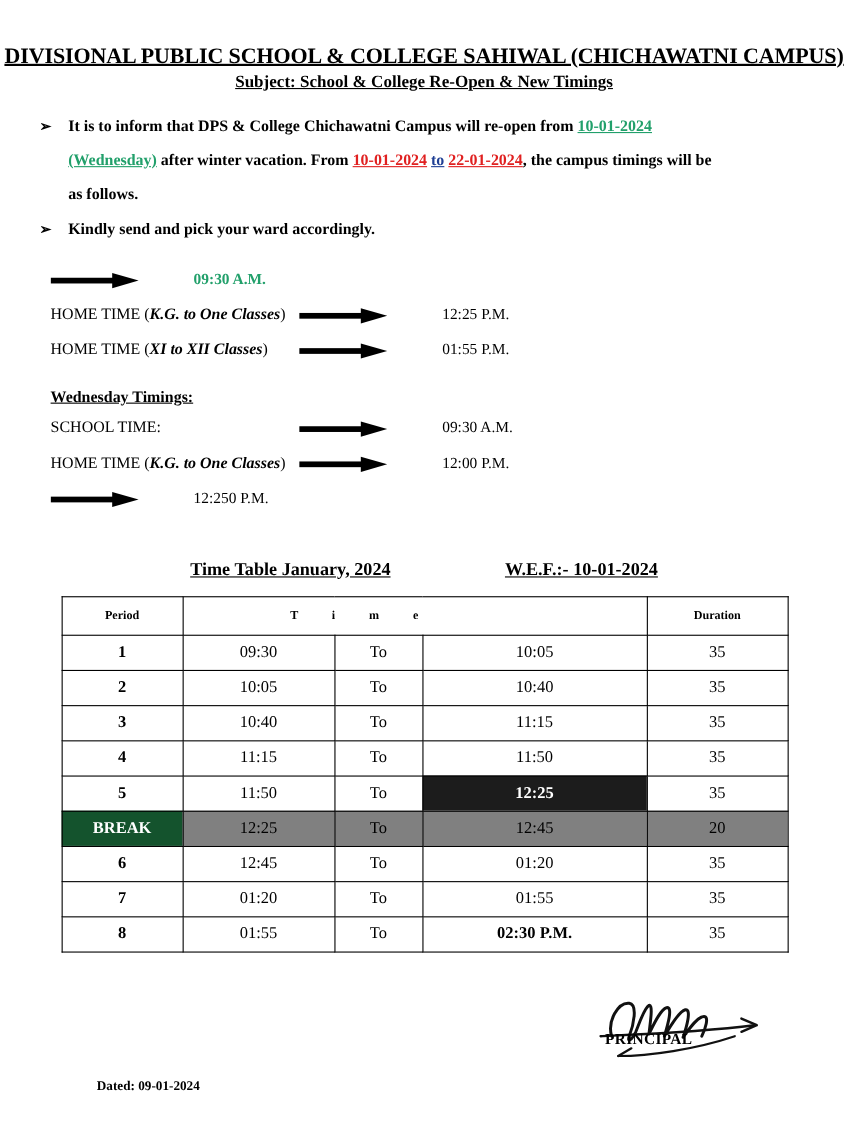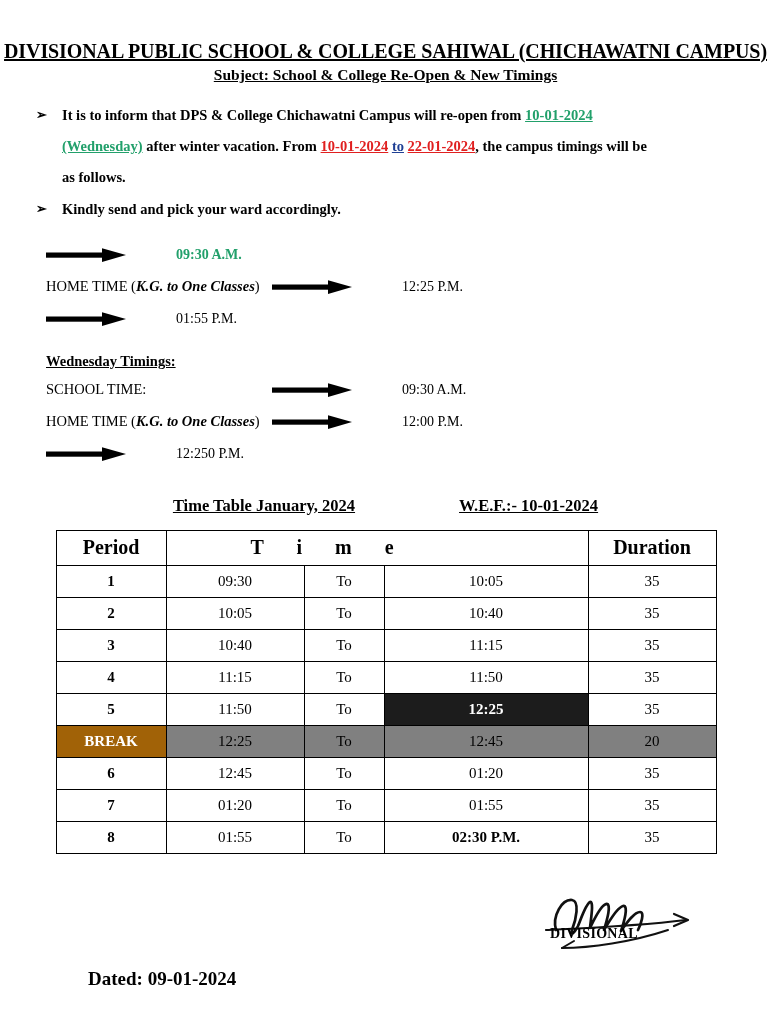--- a/index.html
+++ b/index.html
@@ -114,21 +114,21 @@
 
   
   .tt-title {
     display: flex;
     justify-content: center;
     gap: 104px;
     margin-top: 26px;
     font-weight: bold;
     font-size: 16.5px;
   }
-  .tt-title span { text-decoration: underline; }
+  .tt-title span { text-decoration: underline; margin-top: 12px; }
 
   
   .tt-wrap {
     margin: 14px auto 0 auto;
     width: 660px;
   }
   table.timetable {
     border-collapse: collapse;
     width: 100%;
     table-layout: fixed;
@@ -141,21 +141,21 @@
     padding: 0 2px;
   }
   .col-period { width: 110px; }
   .col-start  { width: 138px; }
   .col-to     { width: 80px;  }
   .col-end    { width: 204px; }
   .col-dur    { width: 128px; }
 
   .timetable thead td {
     font-weight: bold;
-    font-size: 20px;
+    font-size: 11px;
     height: 34px;
   }
   td.time-head {
     letter-spacing: 0px;
     text-align: center;
   }
   td.time-head .sp {
     display: inline-block;
     padding-right: 96px;
   }
@@ -167,21 +167,21 @@
   td.to-cell { font-size: 14.5px; }
   td.dark {
     background: #1c1c1c;
     color: #ffffff;
     font-weight: bold;
   }
   tr.break-row td {
     background: #808080;
   }
   tr.break-row td.break-label {
-    background: #a16207;
+    background: #14532d;
     color: #ffffff;
     font-weight: bold;
   }
   td.bold-end { font-weight: bold; }
 
   
   .sig-area {
     position: relative;
     height: 130px;
     margin-top: 18px;
@@ -215,21 +215,21 @@
     top: 40px;
     font-weight: bold;
     font-size: 14px;
     letter-spacing: 0.3px;
   }
   .dated {
     position: absolute;
     left: 88px;
     top: 96px;
     font-weight: bold;
-    font-size: 19px;
+    font-size: 12px;
   }
 </style>
 </head>
 <body>
 
 <div class="doc-header">
   <div class="line1">DIVISIONAL PUBLIC SCHOOL &amp; COLLEGE SAHIWAL (CHICHAWATNI CAMPUS)</div>
   <div class="line2">Subject: School &amp; College Re-Open &amp; New Timings</div>
 </div>
 
@@ -276,20 +276,23 @@
     <div class="timing-arrow">
       <svg width="82" height="18" viewBox="0 0 82 18" aria-hidden="true">
         <rect x="0" y="6.5" width="60" height="5.2" fill="#000"></rect>
         <polygon points="56,2.2 80,9.1 56,16" fill="#000"></polygon>
       </svg>
     </div>
     <div class="timing-value">12:25 P.M.</div>
   </div>
 
   <div class="timing-row">
+    <div class="timing-label">
+      <span>HOME TIME (</span><b>XI to XII Classes</b><span>)</span>
+    </div>
     <div class="timing-arrow">
       <svg width="82" height="18" viewBox="0 0 82 18" aria-hidden="true">
         <rect x="0" y="6.5" width="60" height="5.2" fill="#000"></rect>
         <polygon points="56,2.2 80,9.1 56,16" fill="#000"></polygon>
       </svg>
     </div>
     <div class="timing-value">01:55 P.M.</div>
   </div>
 
 </div>
@@ -435,17 +438,17 @@
         <path d="M28 44 C24 30, 34 13, 44 14 C52 15, 48 34, 44 44 C42 50, 46 48, 50 40
                  C54 30, 58 18, 62 16 C66 15, 63 32, 62 42 C66 34, 72 20, 78 18
                  C84 17, 79 34, 76 44 C80 38, 88 22, 95 20 C101 19, 96 36, 93 45
                  C98 38, 106 26, 112 26 C117 26, 113 38, 110 44" fill="none" stroke="#111" stroke-width="2.7" stroke-linecap="round" stroke-linejoin="round"></path>
         <path d="M18 44 C60 42, 110 40, 158 34" fill="none" stroke="#111" stroke-width="2.2" stroke-linecap="round"></path>
         <path d="M146 28 L160 34 L146 40" fill="none" stroke="#111" stroke-width="2.2" stroke-linecap="round" stroke-linejoin="round"></path>
         <path d="M34 62 C62 62, 104 56, 140 44" fill="none" stroke="#111" stroke-width="2" stroke-linecap="round"></path>
         <path d="M34 62 L46 55" fill="none" stroke="#111" stroke-width="2" stroke-linecap="round"></path>
       </svg>
     </div>
-    <div class="role">DIVISIONAL</div>
+    <div class="role">PRINCIPAL</div>
   </div>
 
   <div class="dated">Dated: 09-01-2024</div>
 </div>
 
 </body></html>

